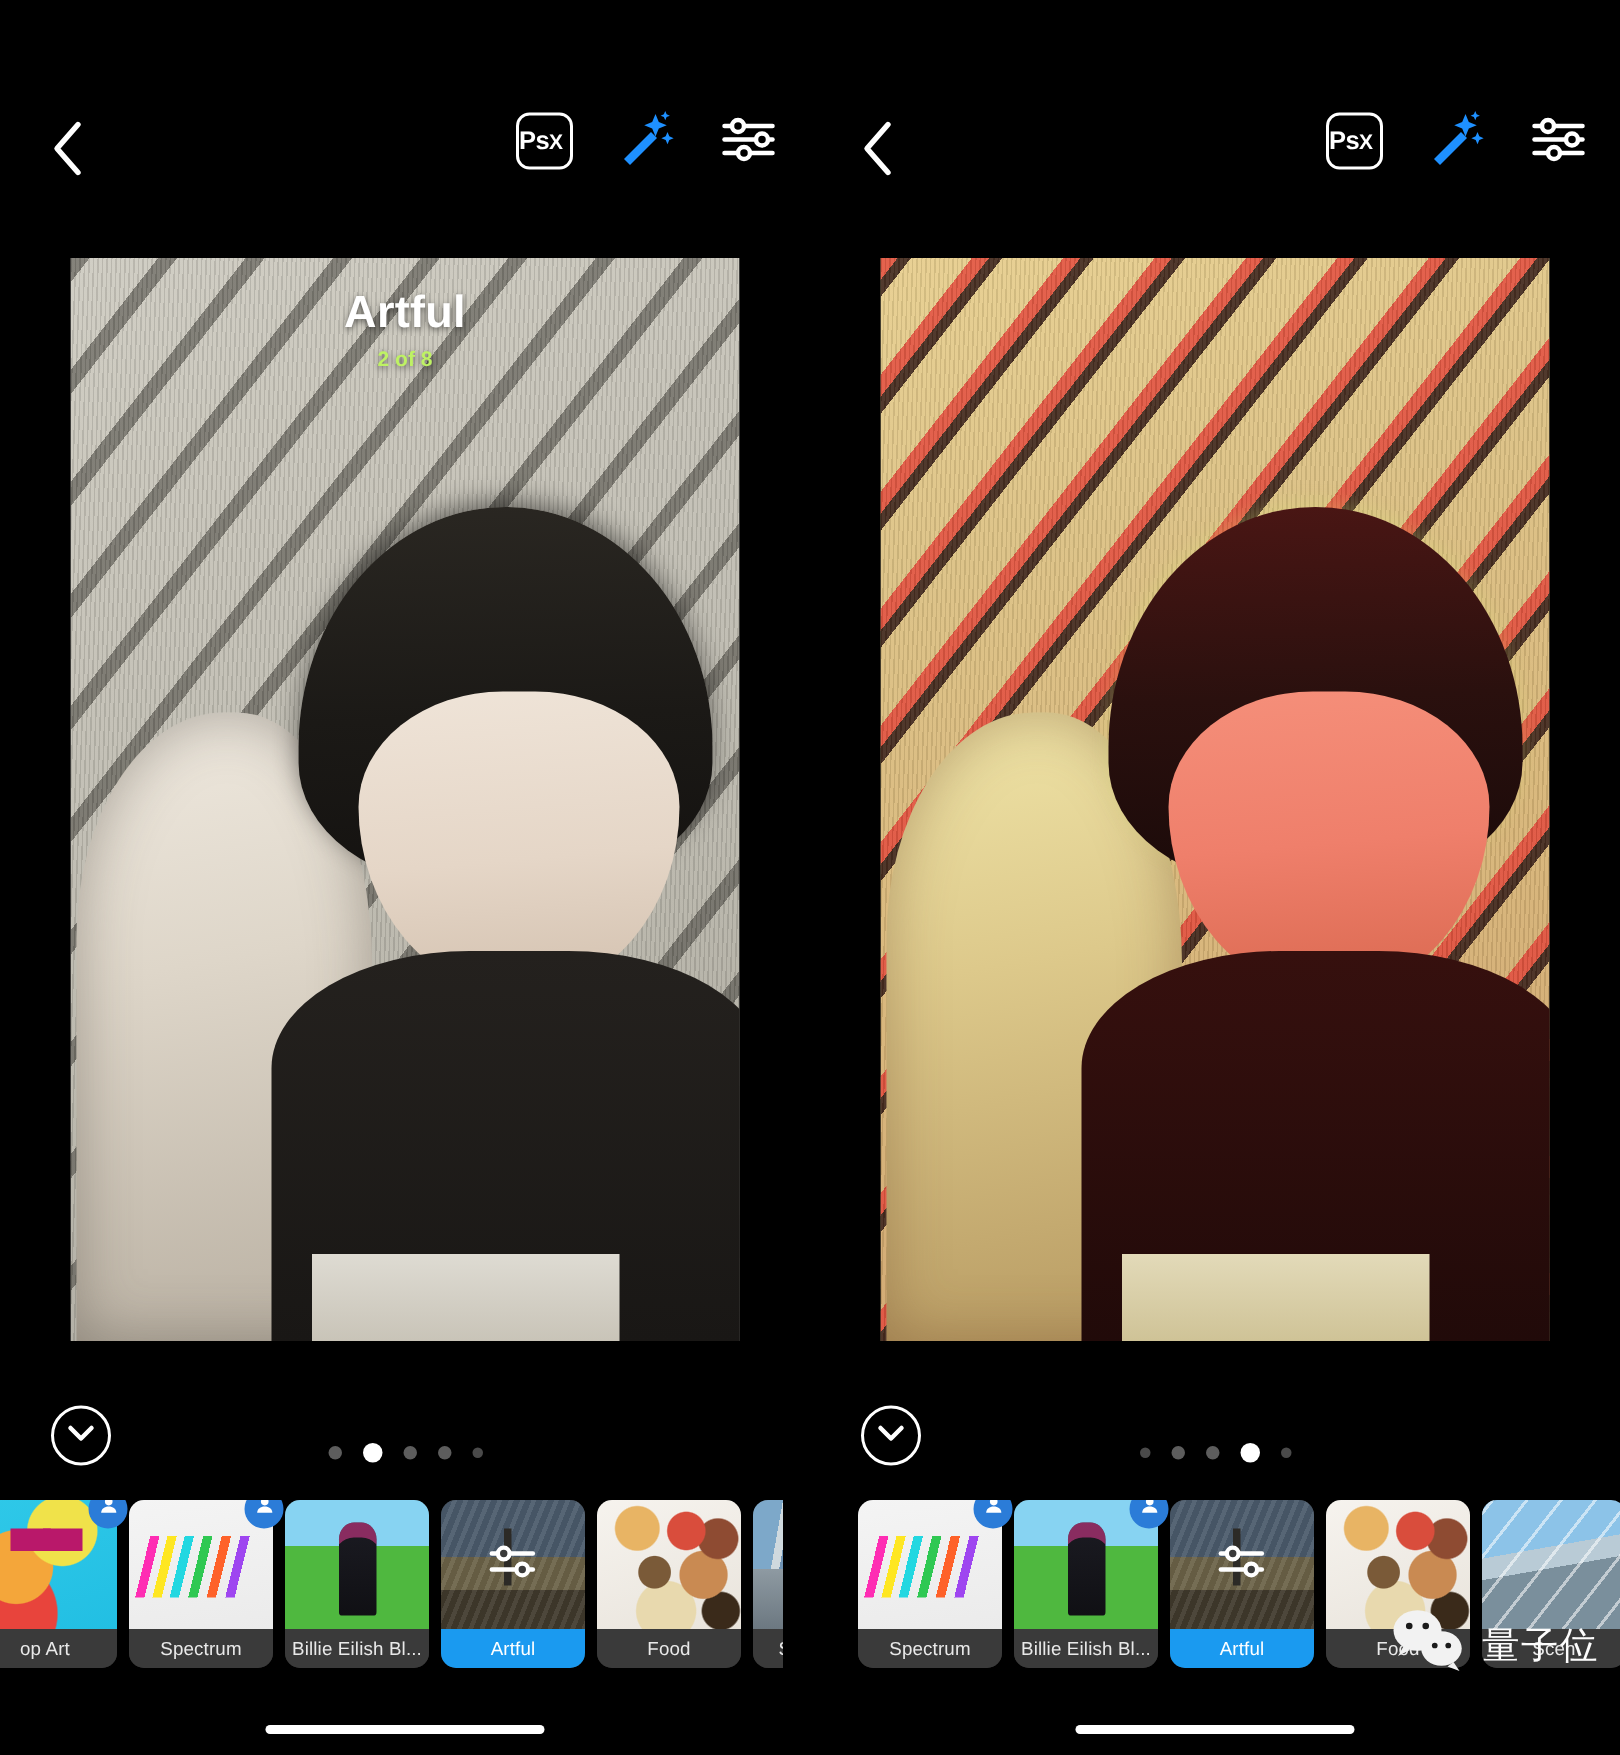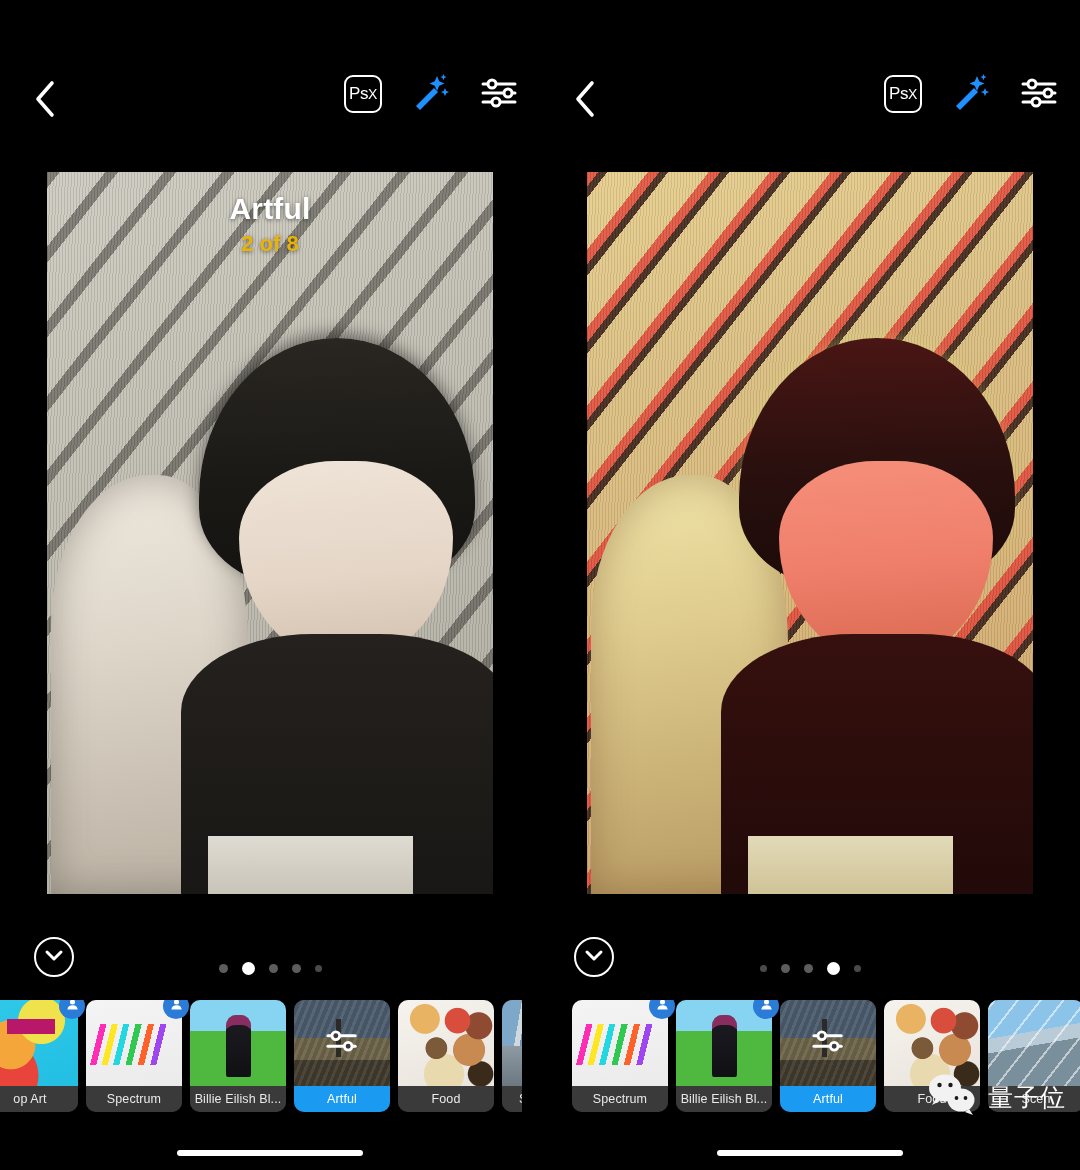--- a/index.html
+++ b/index.html
@@ -62,24 +62,24 @@
     gap: 26px;
   }
 
   .psx-btn {
     width: 38px;
     height: 38px;
     border: 2.6px solid #fff;
     border-radius: 9px;
     display: flex;
     align-items: center;
-    justify-content: center;
+    justify-content: flex-start;
     color: #fff;
     font-size: 17px;
-    font-weight: 400;
+    font-weight: 700;
     letter-spacing: -0.4px;
     font-family: "Liberation Sans", sans-serif;
   }
   .psx-btn .sm { font-size: 14px; }
 
   .icon-btn {
     width: 44px;
     height: 44px;
     display: flex;
     align-items: center;
@@ -222,22 +222,22 @@
   }
   .overlay-name {
     color: #fff;
     font-size: 30px;
     font-weight: 700;
     letter-spacing: 0.2px;
     text-shadow: 0 1px 4px rgba(0,0,0,0.55);
     line-height: 1.1;
   }
   .overlay-count {
-    color: #eab308;
-    font-size: 22px;
+    color: #bef264;
+    font-size: 14px;
     font-weight: 600;
     margin-top: 6px;
     text-shadow: 0 1px 4px rgba(0,0,0,0.55);
   }
 
   
   .collapse-btn {
     position: absolute;
     left: 34px;
     top: 937px;

